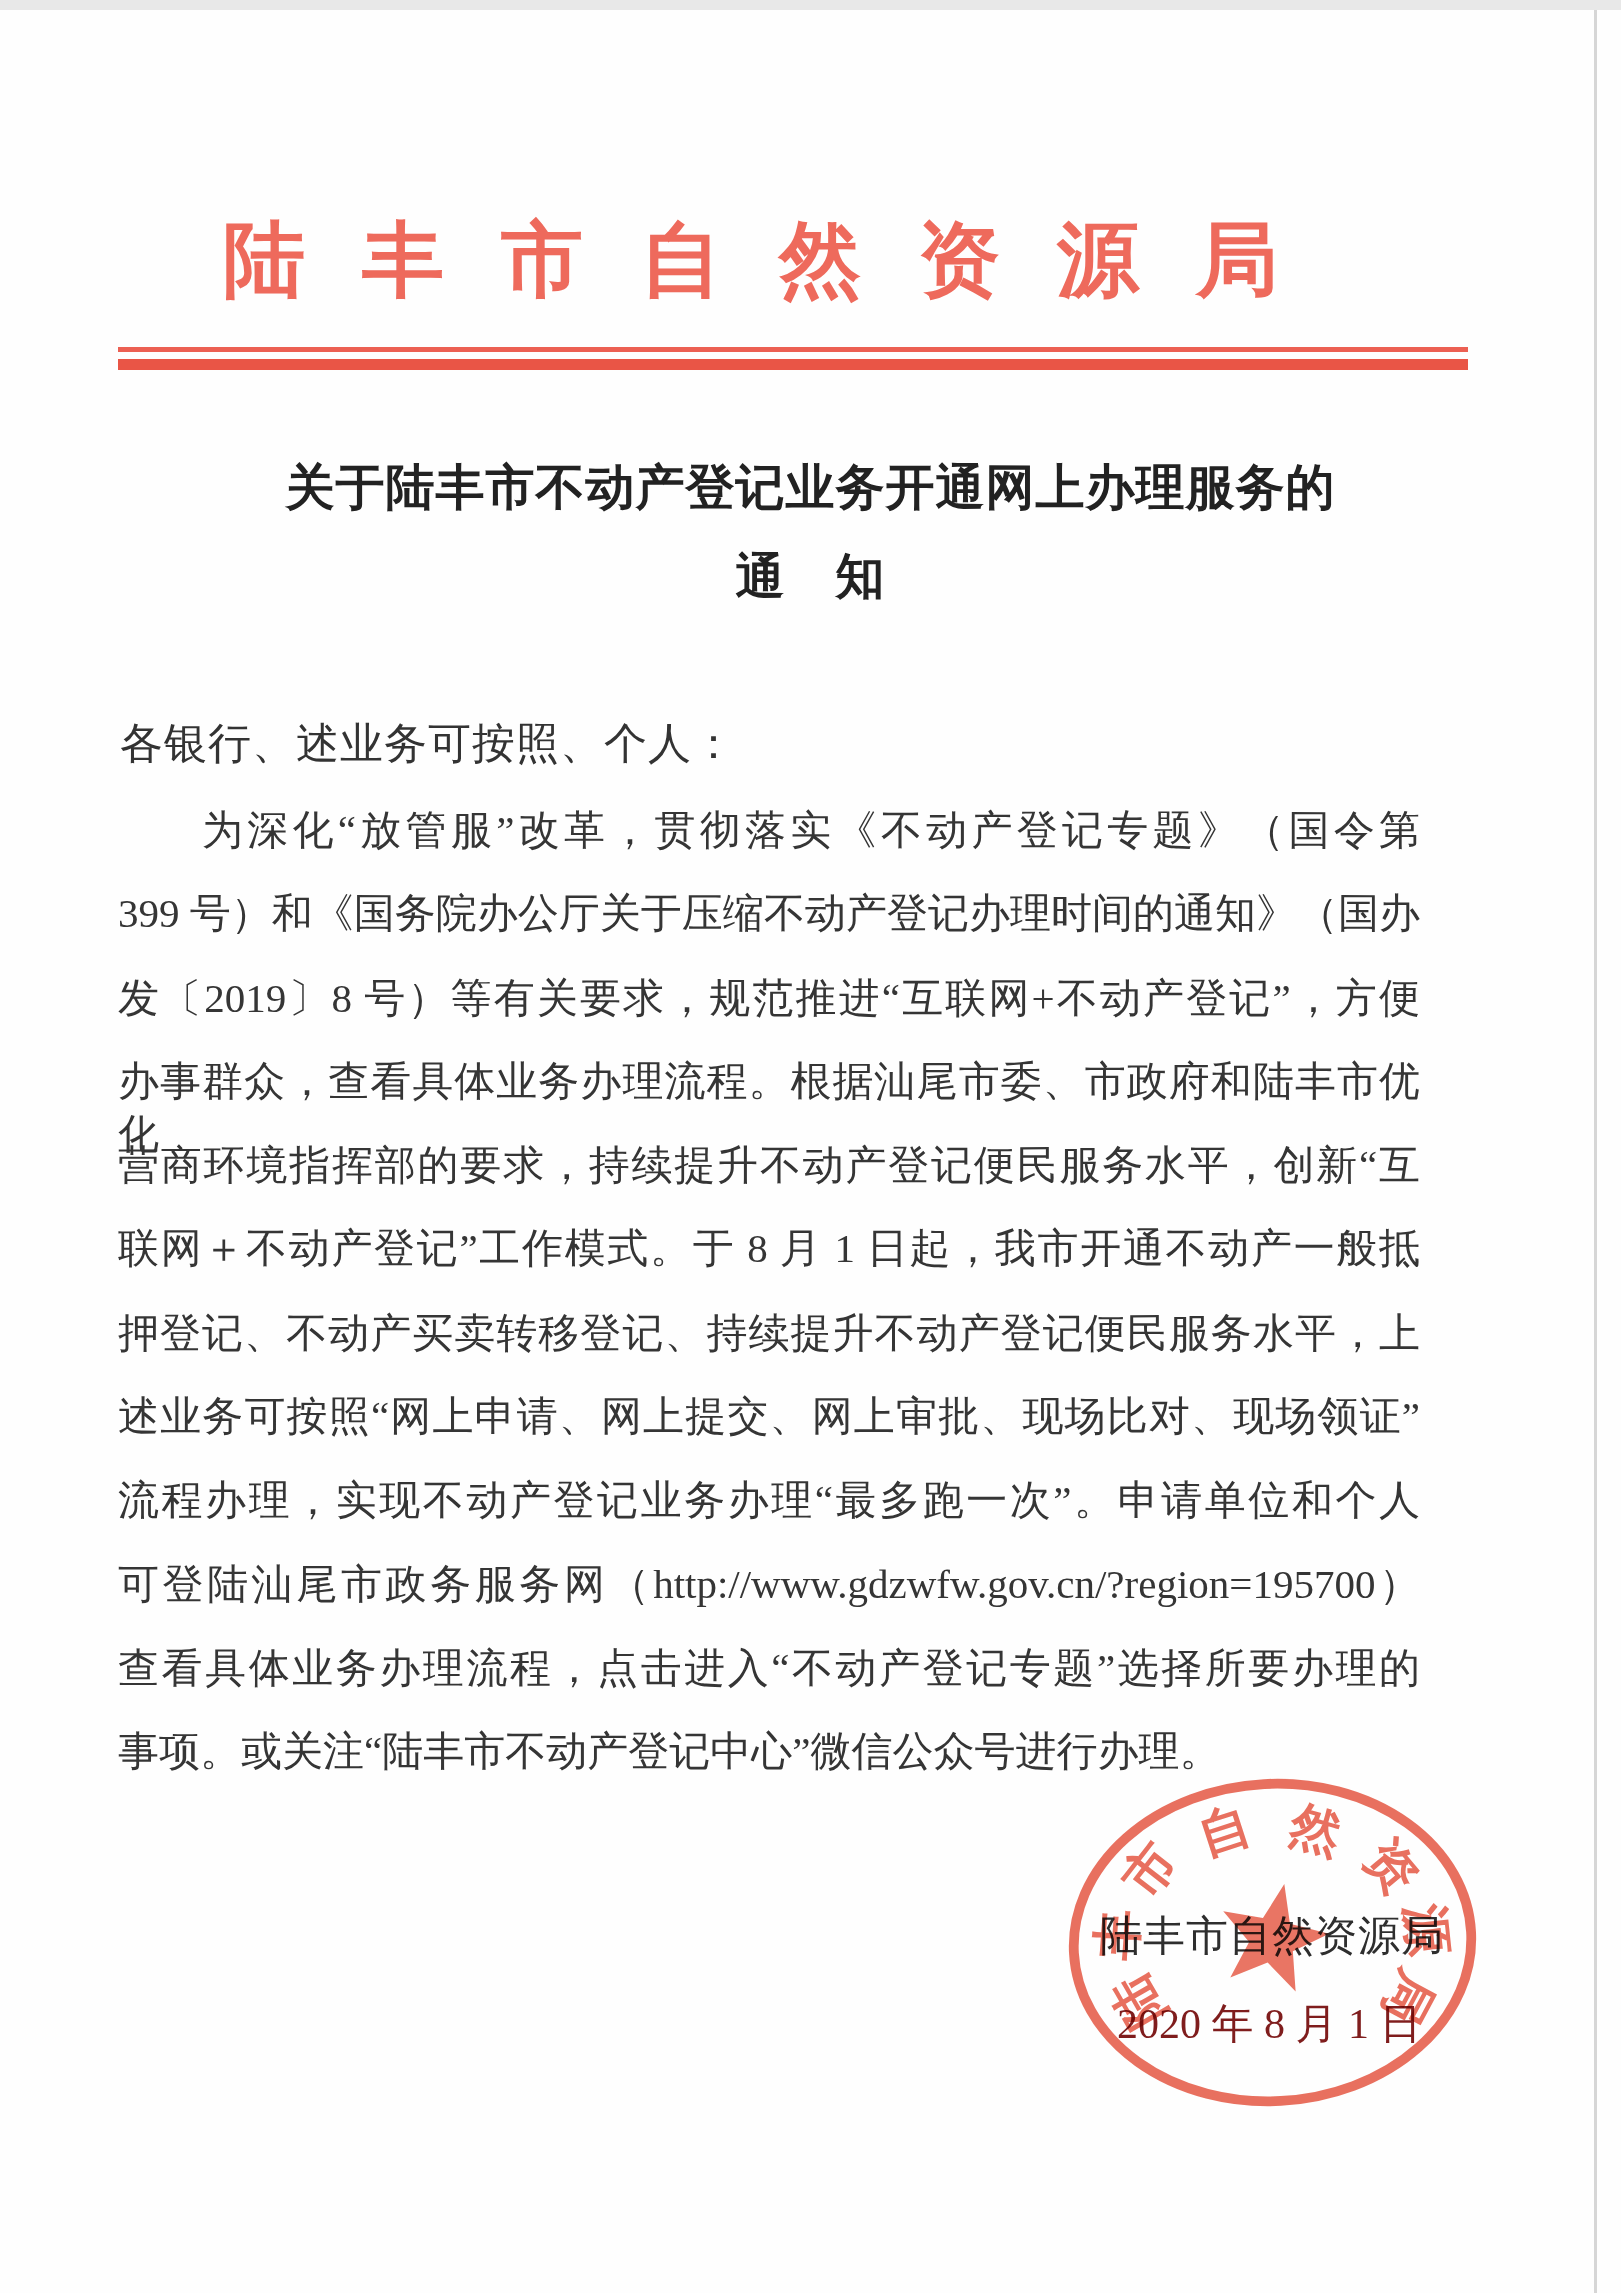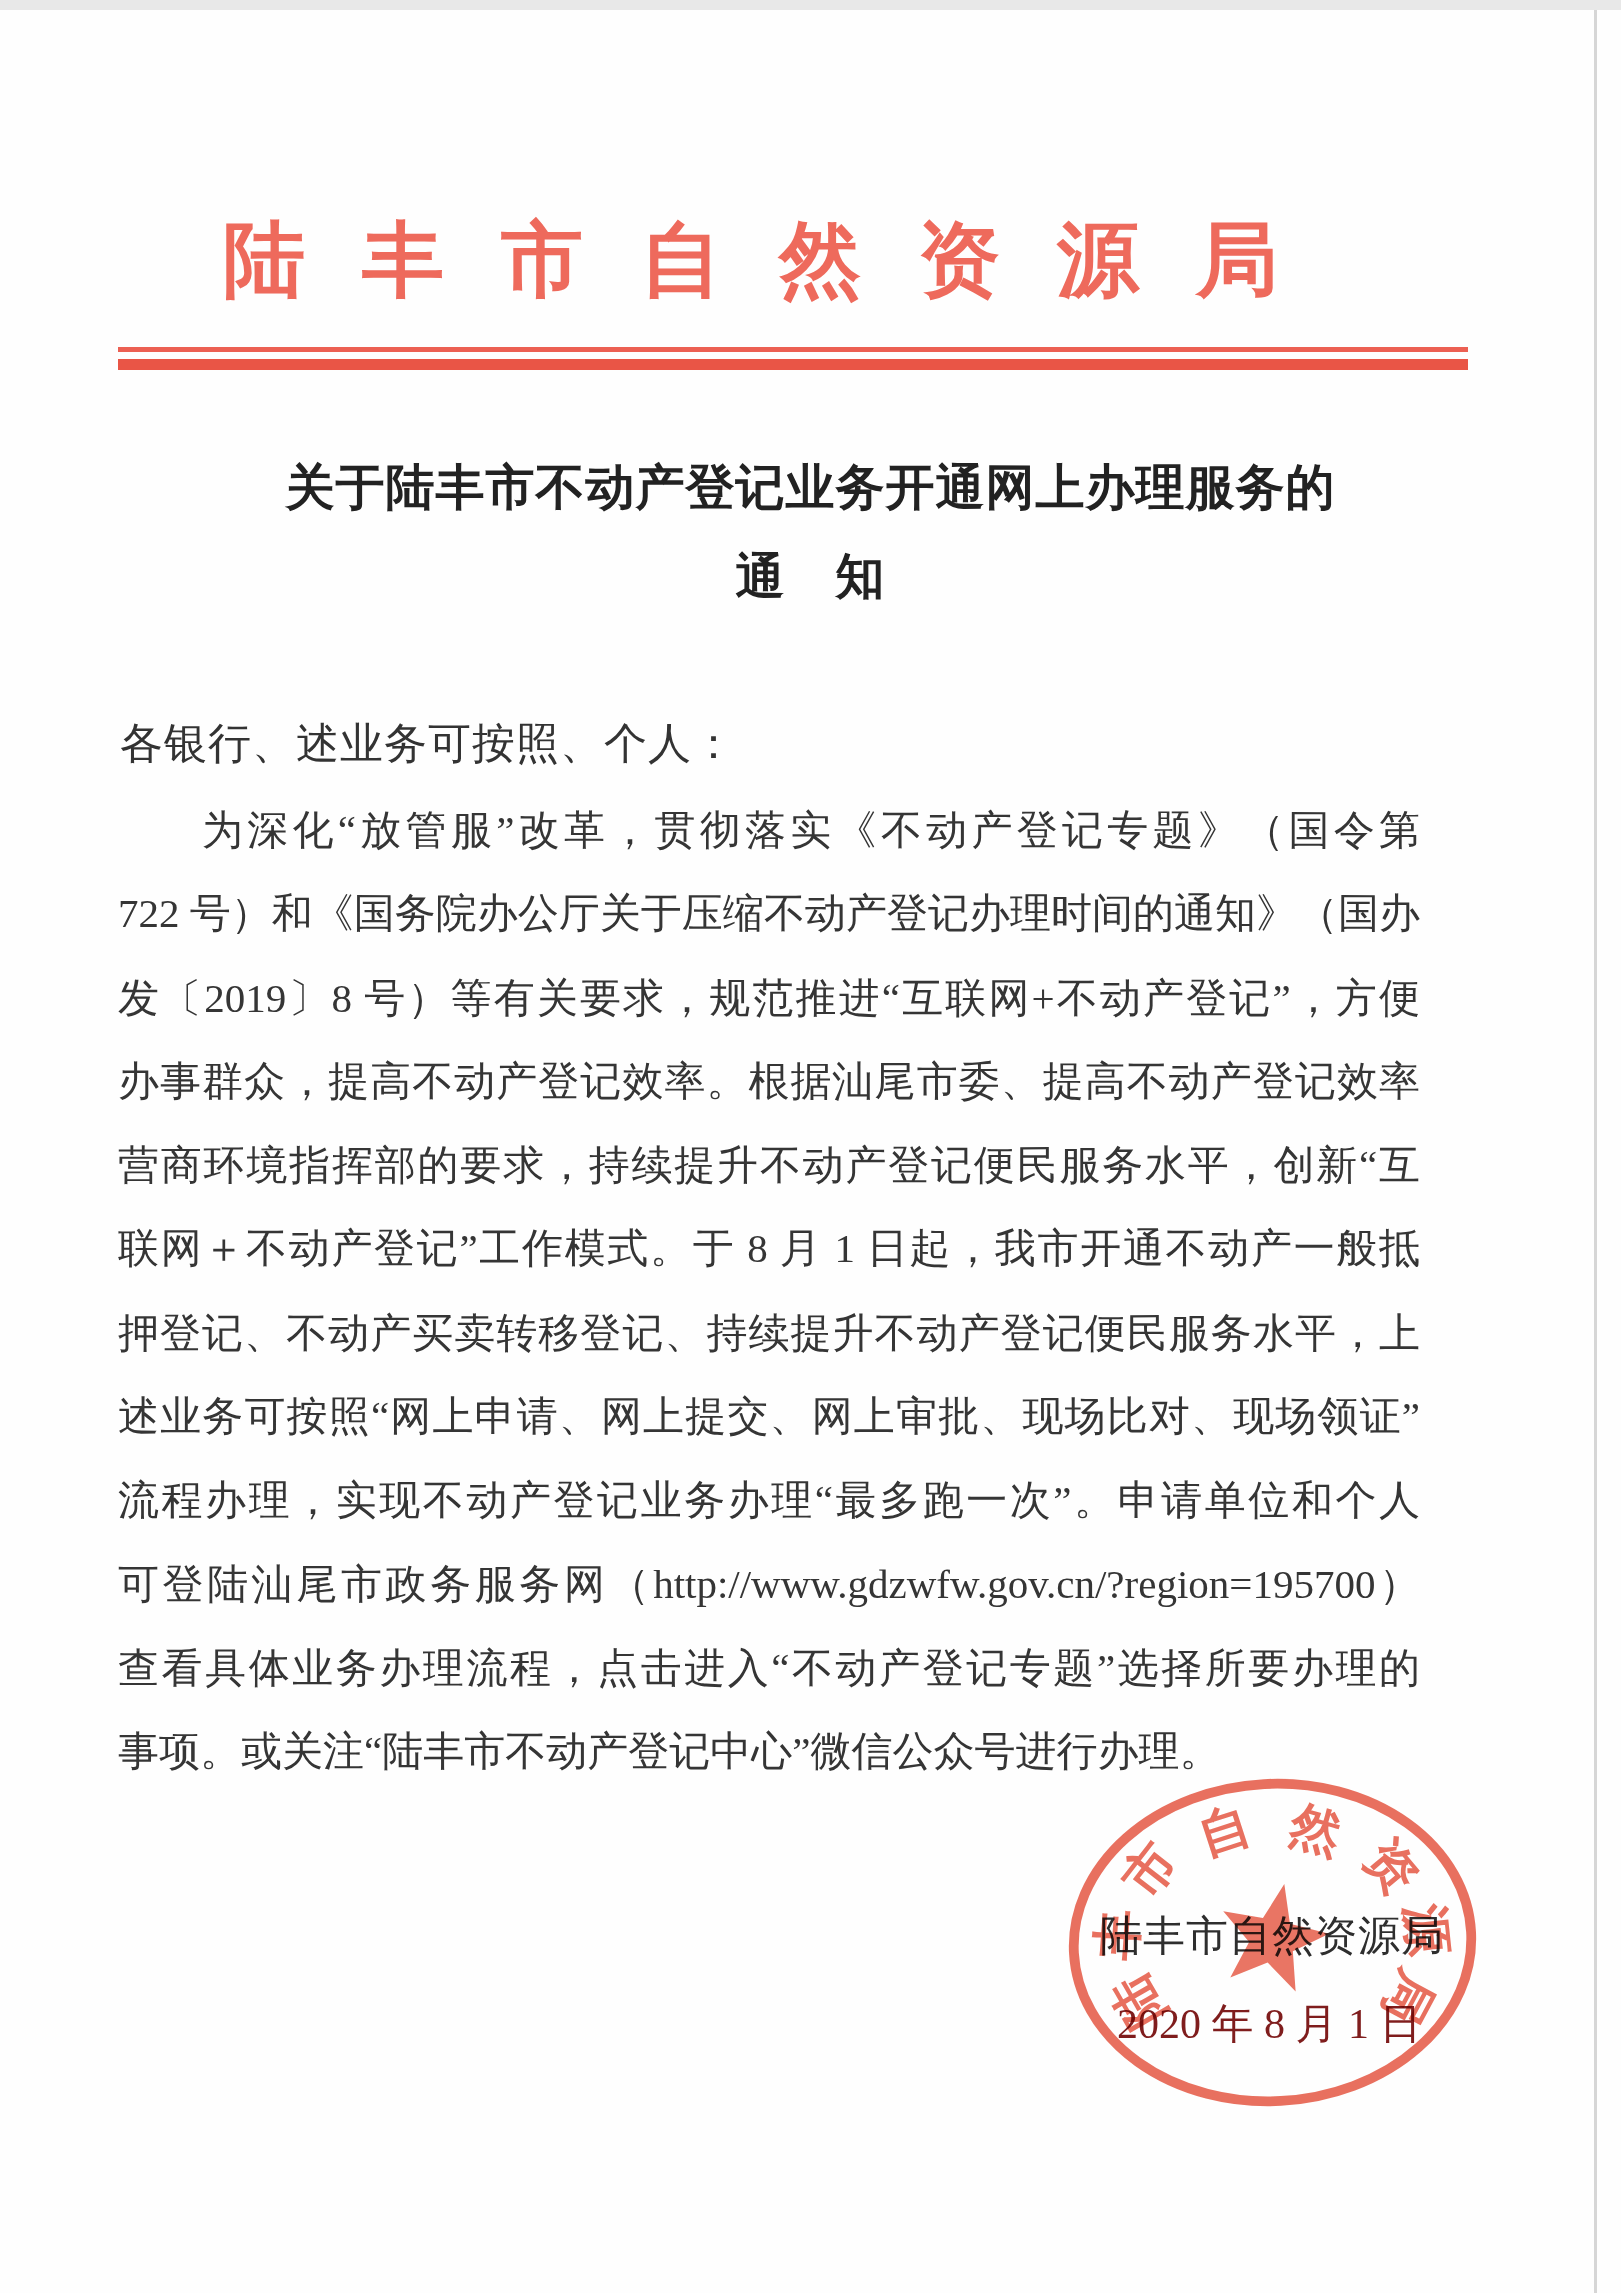--- a/index.html
+++ b/index.html
@@ -84,23 +84,23 @@
 
   <div class="doc-title line1">关于陆丰市不动产登记业务开通网上办理服务的</div>
 
   <div class="doc-title line2">通　知</div>
 
   <div class="salutation">各银行、述业务可按照、个人：</div>
 
   <div>
 
   <div class="body-line indent" style="top: 794px;">为深化“放管服”改革，贯彻落实《不动产登记专题》（国令第</div>
-      <div class="body-line" style="top: 877px;">722 号）和《国务院办公厅关于压缩不动产登记办理时间的通知》（国办</div>
+      <div class="body-line" style="top: 877px;">399 号）和《国务院办公厅关于压缩不动产登记办理时间的通知》（国办</div>
       <div class="body-line" style="top: 962px;">发〔2019〕8 号）等有关要求，规范推进“互联网+不动产登记”，方便</div>
-      <div class="body-line" style="top: 1045px;">办事群众，提高不动产登记效率。根据汕尾市委、提高不动产登记效率</div>
+      <div class="body-line" style="top: 1045px;">办事群众，查看具体业务办理流程。根据汕尾市委、市政府和陆丰市优化</div>
       <div class="body-line" style="top: 1129px;">营商环境指挥部的要求，持续提升不动产登记便民服务水平，创新“互</div>
       <div class="body-line" style="top: 1212px;">联网＋不动产登记”工作模式。于 8 月 1 日起，我市开通不动产一般抵</div>
       <div class="body-line" style="top: 1297px;">押登记、不动产买卖转移登记、持续提升不动产登记便民服务水平，上</div>
       <div class="body-line" style="top: 1380px;">述业务可按照“网上申请、网上提交、网上审批、现场比对、现场领证”</div>
       <div class="body-line" style="top: 1464px;">流程办理，实现不动产登记业务办理“最多跑一次”。申请单位和个人</div>
       <div class="body-line" style="top: 1548px;">可登陆汕尾市政务服务网（http://www.gdzwfw.gov.cn/?region=195700）</div>
       <div class="body-line" style="top: 1632px;">查看具体业务办理流程，点击进入“不动产登记专题”选择所要办理的</div>
       <div class="body-line last" style="top: 1715px;">事项。或关注“陆丰市不动产登记中心”微信公众号进行办理。</div>
     </div>
 

